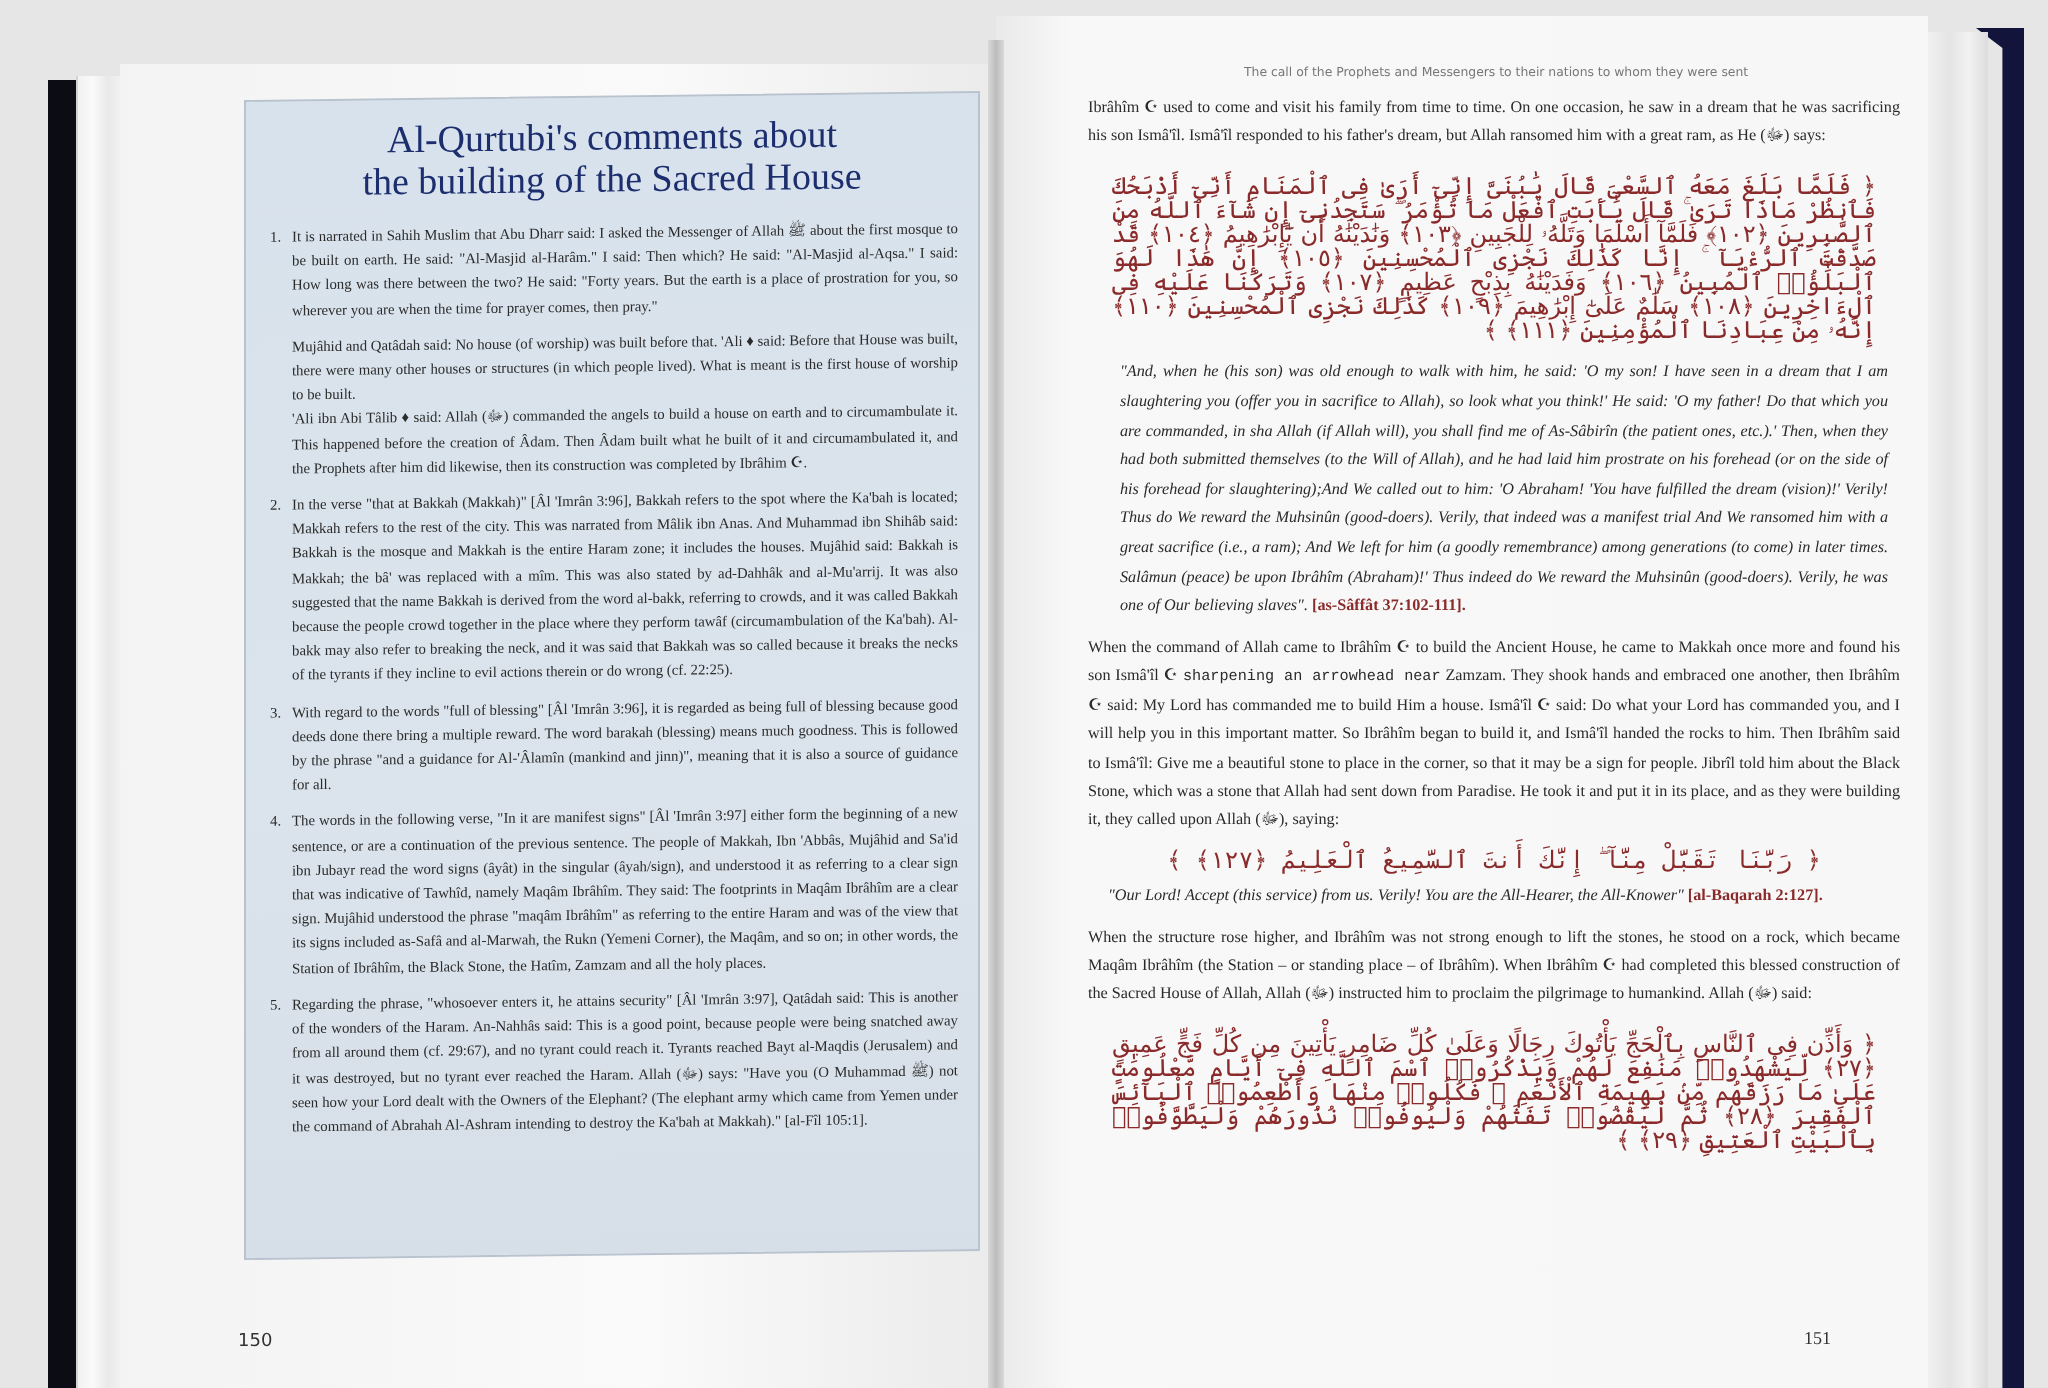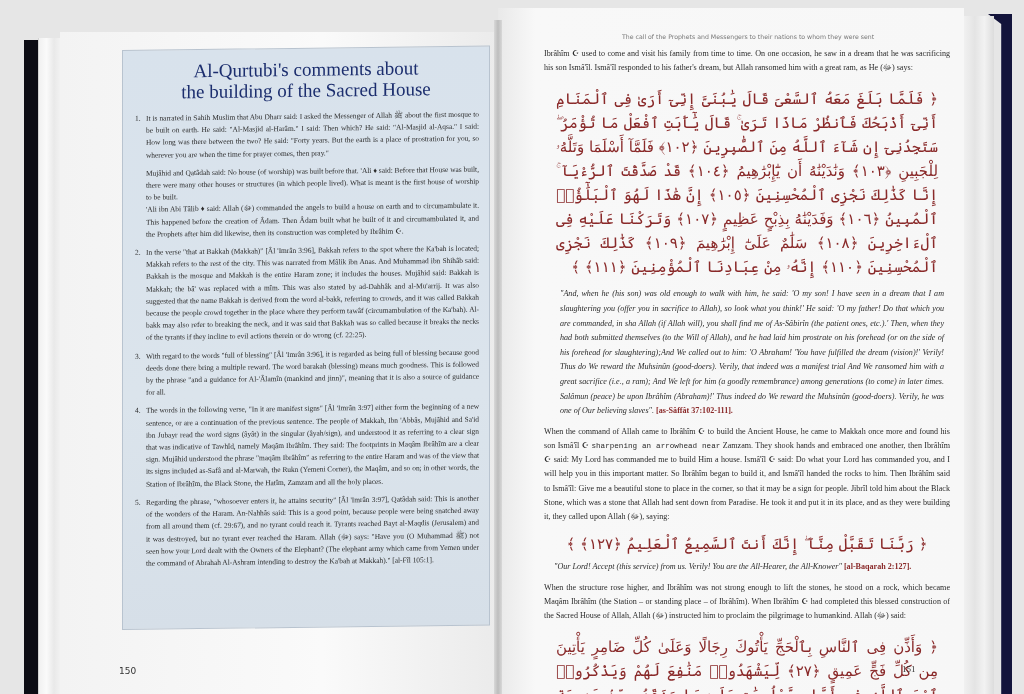--- a/index.html
+++ b/index.html
@@ -82,21 +82,21 @@
     position: absolute; left: 544px; top: 47px; width: 406px;
     font-family: "Liberation Serif", serif;
     font-size: 8.1px; line-height: 14.2px; color: #2a2a2a;
     text-align: justify;
   }
   .right-body p { margin-bottom: 6px; }
   .arabic {
     color: #8a2a2a;
     font-family: "DejaVu Serif", serif;
     direction: rtl; text-align: justify;
-    font-size: 15px; line-height: 24px;
+    font-size: 12px; line-height: 12px;
     padding: 6px 12px 8px 12px;
     letter-spacing: 0.2px;
   }
   .arabic.center { text-align: center; }
   .translation {
     font-style: italic; padding: 0 6px 0 16px; margin-bottom: 6px;
     line-height: 14.6px;
   }
   .ref { color: #8a2a2a; font-style: normal; font-weight: bold; }
   .hl { font-family: Liberation Mono, monospace; font-size: 7.6px; }
@@ -163,19 +163,19 @@
 
 <div class="page-num-left">150</div>
 
 <div class="running-head">The call of the Prophets and Messengers to their nations to whom they were sent</div>
 
 <div class="right-body">
   <p>Ibrâhîm ☪ used to come and visit his family from time to time. On one occasion, he saw in a dream that he was sacrificing his son Ismâ'îl. Ismâ'îl responded to his father's dream, but Allah ransomed him with a great ram, as He (ﷻ) says:</p>
   <div class="arabic">﴿ فَلَمَّا بَلَغَ مَعَهُ ٱلسَّعْىَ قَالَ يَٰبُنَىَّ إِنِّىٓ أَرَىٰ فِى ٱلْمَنَامِ أَنِّىٓ أَذْبَحُكَ فَٱنظُرْ مَاذَا تَرَىٰ ۚ قَالَ يَٰٓأَبَتِ ٱفْعَلْ مَا تُؤْمَرُ ۖ سَتَجِدُنِىٓ إِن شَآءَ ٱللَّهُ مِنَ ٱلصَّٰبِرِينَ ﴿١٠٢﴾ فَلَمَّآ أَسْلَمَا وَتَلَّهُۥ لِلْجَبِينِ ﴿١٠٣﴾ وَنَٰدَيْنَٰهُ أَن يَٰٓإِبْرَٰهِيمُ ﴿١٠٤﴾ قَدْ صَدَّقْتَ ٱلرُّءْيَآ ۚ إِنَّا كَذَٰلِكَ نَجْزِى ٱلْمُحْسِنِينَ ﴿١٠٥﴾ إِنَّ هَٰذَا لَهُوَ ٱلْبَلَٰٓؤُا۟ ٱلْمُبِينُ ﴿١٠٦﴾ وَفَدَيْنَٰهُ بِذِبْحٍ عَظِيمٍ ﴿١٠٧﴾ وَتَرَكْنَا عَلَيْهِ فِى ٱلْءَاخِرِينَ ﴿١٠٨﴾ سَلَٰمٌ عَلَىٰٓ إِبْرَٰهِيمَ ﴿١٠٩﴾ كَذَٰلِكَ نَجْزِى ٱلْمُحْسِنِينَ ﴿١١٠﴾ إِنَّهُۥ مِنْ عِبَادِنَا ٱلْمُؤْمِنِينَ ﴿١١١﴾ ﴾</div>
   <p class="translation"><span>"And, when he (his son) was old enough to walk with him, he said: 'O my son! I have seen in a dream that I am slaughtering you (offer you in sacrifice to Allah), so look what you think!' He said: 'O my father! Do that which you are commanded, in sha Allah (if Allah will), you shall find me of As-Sâbirîn (the patient ones, etc.).' Then, when they had both submitted themselves (to the Will of Allah), and he had laid him prostrate on his forehead (or on the side of his forehead for slaughtering);And We called out to him: 'O Abraham! 'You have fulfilled the dream (vision)!' Verily! Thus do We reward the Muhsinûn (good-doers). Verily, that indeed was a manifest trial And We ransomed him with a great sacrifice (i.e., a ram); And We left for him (a goodly remembrance) among generations (to come) in later times. Salâmun (peace) be upon Ibrâhîm (Abraham)!' Thus indeed do We reward the Muhsinûn (good-doers). Verily, he was one of Our believing slaves".</span> <span class="ref">[as-Sâffât 37:102-111].</span></p>
   <p><span>When the command of Allah came to Ibrâhîm ☪ to build the Ancient House, he came to Makkah once more and found his son Ismâ'îl ☪</span> <span class="hl">sharpening an arrowhead near</span> <span>Zamzam. They shook hands and embraced one another, then Ibrâhîm ☪ said: My Lord has commanded me to build Him a house. Ismâ'îl ☪ said: Do what your Lord has commanded you, and I will help you in this important matter. So Ibrâhîm began to build it, and Ismâ'îl handed the rocks to him. Then Ibrâhîm said to Ismâ'îl: Give me a beautiful stone to place in the corner, so that it may be a sign for people. Jibrîl told him about the Black Stone, which was a stone that Allah had sent down from Paradise. He took it and put it in its place, and as they were building it, they called upon Allah (ﷻ), saying:</span></p>
-  <div class="arabic center" style="padding:2px 0 4px;">﴿ رَبَّنَا تَقَبَّلْ مِنَّآ ۖ إِنَّكَ أَنتَ ٱلسَّمِيعُ ٱلْعَلِيمُ ﴿١٢٧﴾ ﴾</div>
+  <div class="arabic center" style="padding:2px 0 4px;font-family:Liberation Mono, monospace;">﴿ رَبَّنَا تَقَبَّلْ مِنَّآ ۖ إِنَّكَ أَنتَ ٱلسَّمِيعُ ٱلْعَلِيمُ ﴿١٢٧﴾ ﴾</div>
   <p class="translation" style="padding-left:10px;"><span>"Our Lord! Accept (this service) from us. Verily! You are the All-Hearer, the All-Knower"</span> <span class="ref">[al-Baqarah 2:127].</span></p>
   <p>When the structure rose higher, and Ibrâhîm was not strong enough to lift the stones, he stood on a rock, which became Maqâm Ibrâhîm (the Station – or standing place – of Ibrâhîm). When Ibrâhîm ☪ had completed this blessed construction of the Sacred House of Allah, Allah (ﷻ) instructed him to proclaim the pilgrimage to humankind. Allah (ﷻ) said:</p>
   <div class="arabic">﴿ وَأَذِّن فِى ٱلنَّاسِ بِٱلْحَجِّ يَأْتُوكَ رِجَالًا وَعَلَىٰ كُلِّ ضَامِرٍ يَأْتِينَ مِن كُلِّ فَجٍّ عَمِيقٍ ﴿٢٧﴾ لِّيَشْهَدُوا۟ مَنَٰفِعَ لَهُمْ وَيَذْكُرُوا۟ ٱسْمَ ٱللَّهِ فِىٓ أَيَّامٍ مَّعْلُومَٰتٍ عَلَىٰ مَا رَزَقَهُم مِّنۢ بَهِيمَةِ ٱلْأَنْعَٰمِ ۖ فَكُلُوا۟ مِنْهَا وَأَطْعِمُوا۟ ٱلْبَآئِسَ ٱلْفَقِيرَ ﴿٢٨﴾ ثُمَّ لْيَقْضُوا۟ تَفَثَهُمْ وَلْيُوفُوا۟ نُذُورَهُمْ وَلْيَطَّوَّفُوا۟ بِٱلْبَيْتِ ٱلْعَتِيقِ ﴿٢٩﴾ ﴾</div>
 </div>
 
 <div class="page-num-right">151</div>
 
 </body></html>

